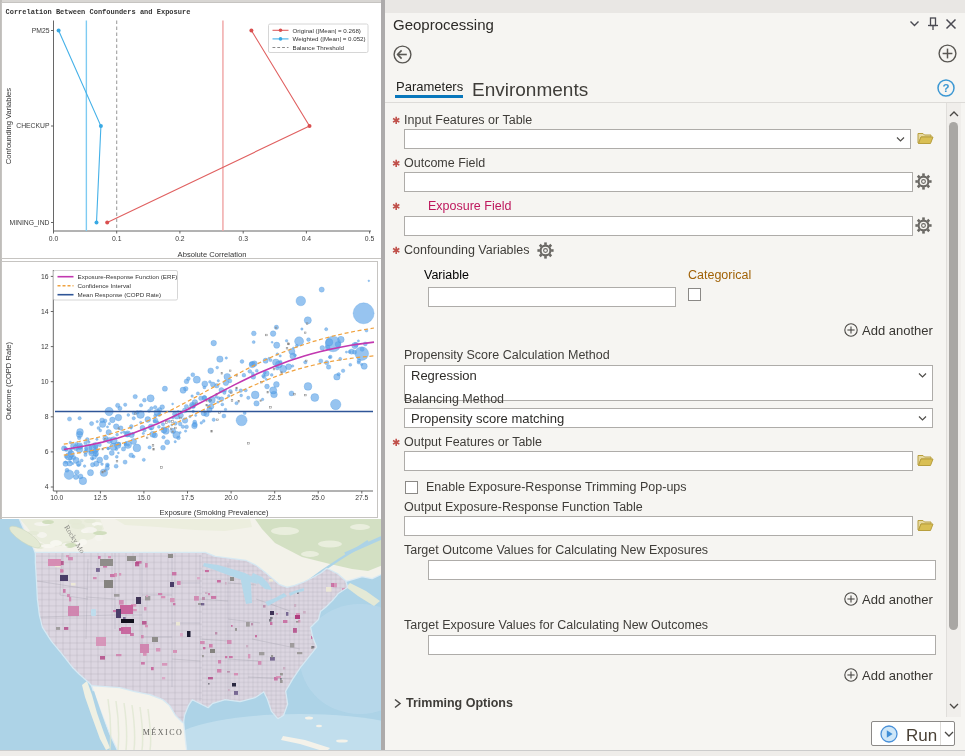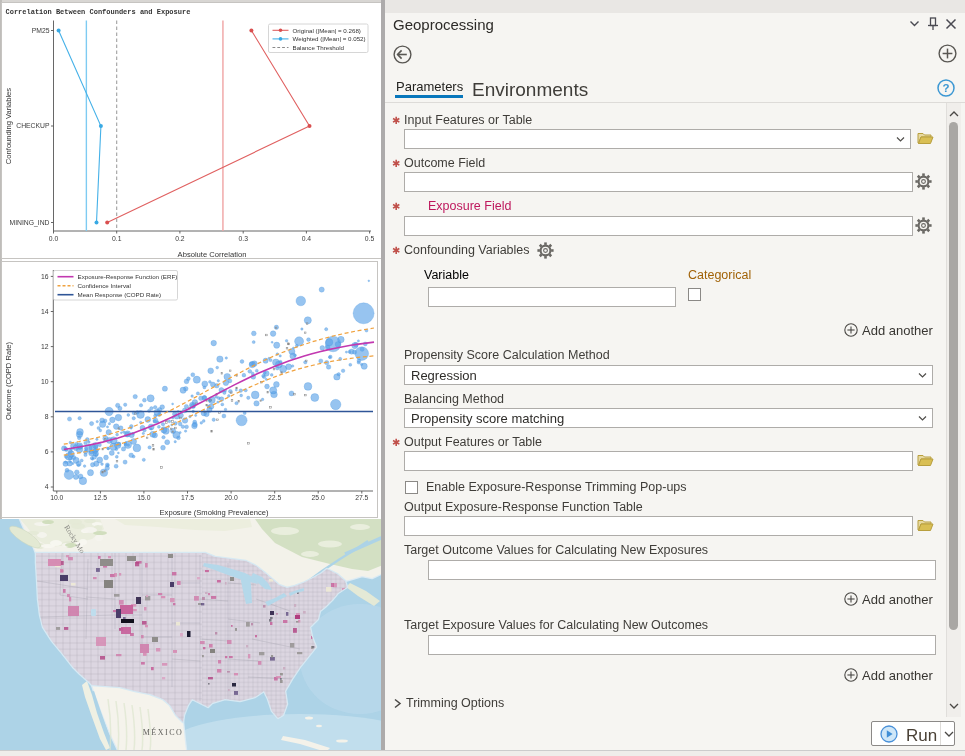--- a/index.html
+++ b/index.html
@@ -857,21 +857,21 @@
 <div style="position:absolute;left:688px;top:268px;color:#a16207;font-size:12.5px;white-space:nowrap;">Categorical</div>
 <div style="position:absolute;left:428px;top:287px;width:248px;height:20px;background:#fff;border:1px solid #aeaca9;"></div>
 <div style="position:absolute;left:688px;top:288px;width:13px;height:13px;background:#fff;border:1px solid #8b8986;"></div>
 <svg style="position:absolute;left:844px;top:323px" width="14" height="14" viewBox="0 0 14 14">
 <circle cx="7" cy="7" r="6.2" fill="none" stroke="#4a4845" stroke-width="1.1"></circle>
 <line x1="7" y1="3.4" x2="7" y2="10.6" stroke="#4a4845" stroke-width="1.1"></line>
 <line x1="3.4" y1="7" x2="10.6" y2="7" stroke="#4a4845" stroke-width="1.1"></line>
   </svg>
 <div style="position:absolute;left:862px;top:323px;color:#383632;font-size:13px;">Add another</div>
 <div style="position:absolute;left:404px;top:348px;color:#3f3d39;font-size:12.5px;white-space:nowrap;">Propensity Score Calculation Method</div>
-<div style="position:absolute;left:404px;top:365px;width:529px;height:20px;background:#fff;border:1px solid #aeaca9;">
+<div style="position:absolute;left:404px;top:365px;width:529px;height:36px;background:#fff;border:1px solid #aeaca9;">
     <span style="position:absolute;left:6px;top:2px;color:#2e2c29;font-size:13px;">Regression</span>
     <svg style="position:absolute;right:5px;top:6px" width="9" height="7" viewBox="0 0 9 7">
       <path d="M1,1.5 L4.5,5 L8,1.5" fill="none" stroke="#4f4d4a" stroke-width="1.2"></path>
     </svg>
   </div>
 <div style="position:absolute;left:404px;top:392px;color:#3f3d39;font-size:12.5px;white-space:nowrap;">Balancing Method</div>
 <div style="position:absolute;left:404px;top:408px;width:529px;height:20px;background:#fff;border:1px solid #aeaca9;">
     <span style="position:absolute;left:6px;top:2px;color:#2e2c29;font-size:13px;">Propensity score matching</span>
     <svg style="position:absolute;right:5px;top:6px" width="9" height="7" viewBox="0 0 9 7">
       <path d="M1,1.5 L4.5,5 L8,1.5" fill="none" stroke="#4f4d4a" stroke-width="1.2"></path>
@@ -904,21 +904,21 @@
 <div style="position:absolute;left:428px;top:635px;width:508px;height:20px;background:#fff;border:1px solid #aeaca9;"></div>
 <svg style="position:absolute;left:844px;top:668px" width="14" height="14" viewBox="0 0 14 14">
 <circle cx="7" cy="7" r="6.2" fill="none" stroke="#4a4845" stroke-width="1.1"></circle>
 <line x1="7" y1="3.4" x2="7" y2="10.6" stroke="#4a4845" stroke-width="1.1"></line>
 <line x1="3.4" y1="7" x2="10.6" y2="7" stroke="#4a4845" stroke-width="1.1"></line>
   </svg>
 <div style="position:absolute;left:862px;top:668px;color:#383632;font-size:13px;">Add another</div>
 <svg style="position:absolute;left:393px;top:698px" width="9" height="11" viewBox="0 0 9 11">
 <path d="M2,1.5 L7,5.5 L2,9.5" fill="none" stroke="#4a4845" stroke-width="1.5"></path>
   </svg>
-<div style="position:absolute;left:406px;top:696px;color:#3f3d39;font-size:12.5px;font-weight:normal;white-space:nowrap;">Trimming Options</div>
+<div style="position:absolute;left:406px;top:696px;color:#3f3d39;font-size:12.5px;font-weight:bold;white-space:nowrap;">Trimming Options</div>
 <div style="position:absolute;left:946px;top:103px;width:15px;height:614px;background:#f0eeeb;border-left:1px solid #e0dedb;"></div>
 <svg style="position:absolute;left:949px;top:110px" width="10" height="8" viewBox="0 0 10 8">
 <path d="M1,6 L5,2 L9,6" fill="none" stroke="#4a4845" stroke-width="1.3"></path>
   </svg>
 <svg style="position:absolute;left:949px;top:702px" width="10" height="8" viewBox="0 0 10 8">
 <path d="M1,2 L5,6 L9,2" fill="none" stroke="#4a4845" stroke-width="1.3"></path>
   </svg>
 <div style="position:absolute;left:949px;top:122px;width:9px;height:508px;background:#a9a7a4;border-radius:4.5px;"></div>
 <div style="position:absolute;left:871px;top:721px;width:84px;height:25px;background:#fff;border:1px solid #8b8987;border-radius:2px;"></div>
 <svg style="position:absolute;left:880px;top:725px" width="18" height="18" viewBox="0 0 18 18">

